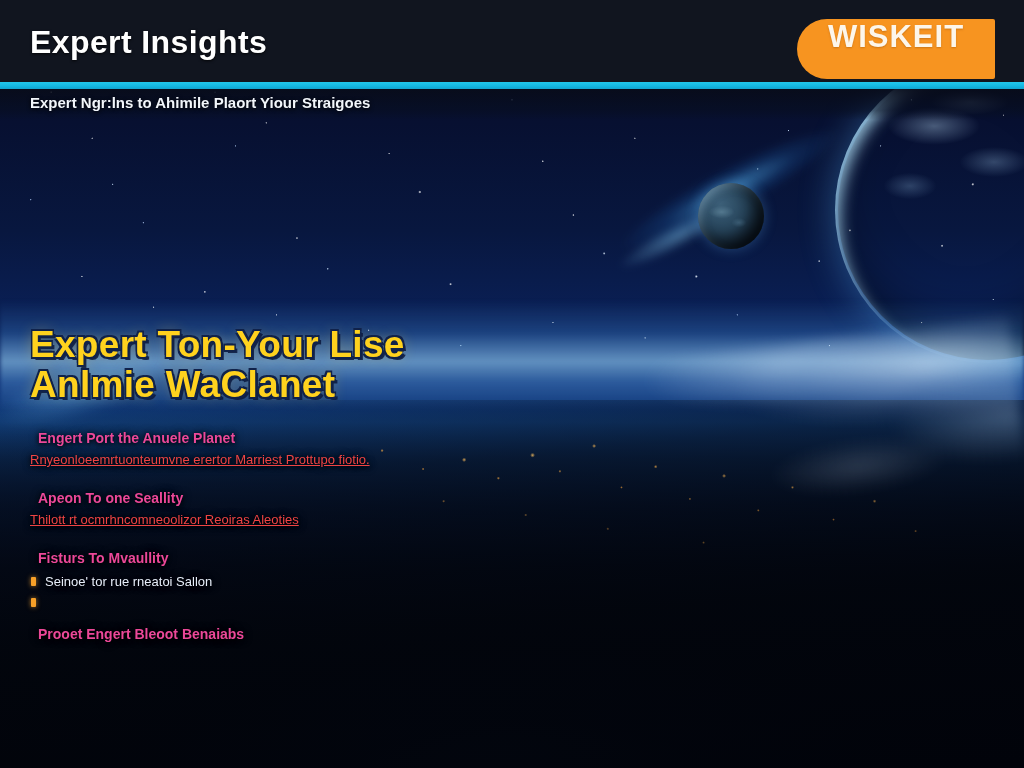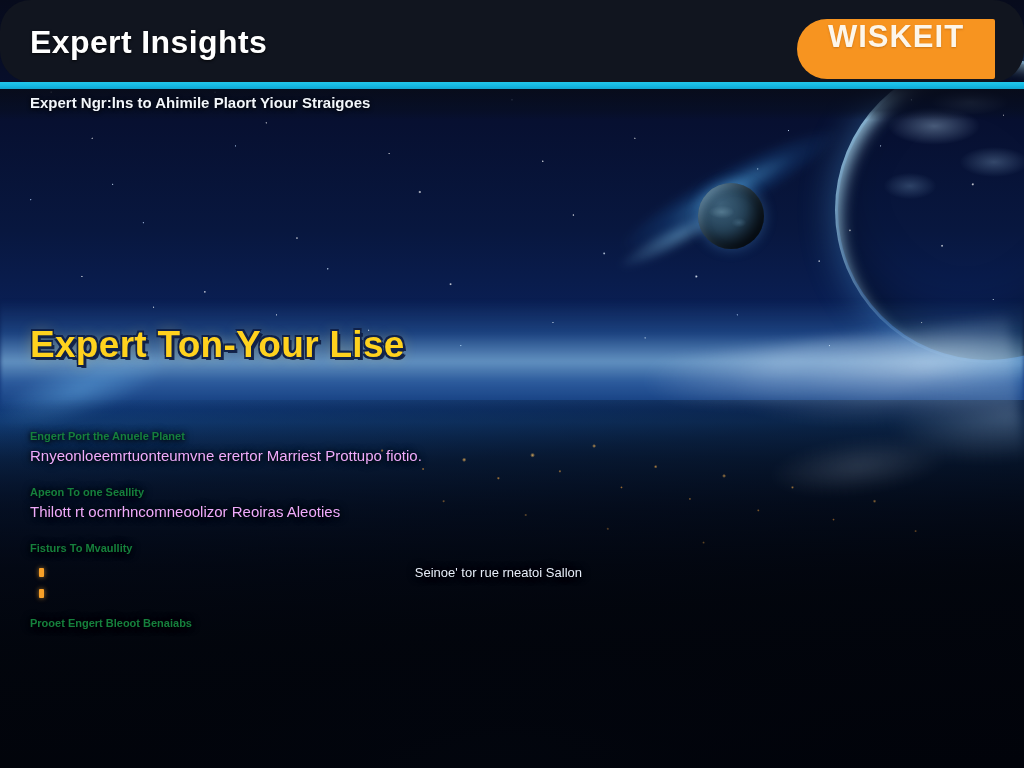--- a/index.html
+++ b/index.html
@@ -208,21 +208,20 @@
       radial-gradient(ellipse 28% 14% at 36% 44%, rgba(120,160,180,0.45), rgba(0,0,0,0) 70%),
       radial-gradient(ellipse 16% 10% at 62% 60%, rgba(90,130,155,0.4), rgba(0,0,0,0) 72%);
   }
 
   
   .header {
     position: absolute;
     left: 0; top: 0; width: 1024px; height: 82px;
     background: #11151f;
     z-index: 20;
-    border-radius: 31px;
   }
   .header-title {
     position: absolute;
     left: 30px; top: 24px;
     font-size: 32px;
     font-weight: 700;
     color: #ffffff;
     letter-spacing: 0.4px;
     text-shadow: 0 1px 3px rgba(0,0,0,0.8);
     white-space: nowrap;
@@ -295,36 +294,38 @@
        0 0 14px rgba(255,200,40,0.35);
   }
 
   .sections {
     position: absolute;
     left: 30px; top: 310px;
     width: 560px;
   }
   .section { margin-bottom: 22px; }
   .section-heading {
-    font-size: 11px;
+    font-size: 14px;
     font-weight: 700;
-    color: #15803d;
+    color: #ec4899;
     margin-bottom: 5px;
     white-space: nowrap;
     text-shadow: 0 1px 4px rgba(0,0,0,0.95), 0 0 9px rgba(0,0,0,0.8);
+    margin-left: 8px;
   }
   .section-body {
-    font-size: 15px;
+    font-size: 13px;
     font-weight: 500;
-    color: #f0abfc;
+    color: #ef4444;
     line-height: 17px;
     white-space: nowrap;
     text-shadow: 0 1px 4px rgba(0,0,0,0.95), 0 0 8px rgba(0,0,0,0.85);
-  }
-  .bullet-list { margin: 8px; padding: 0; list-style: none; text-align: right; }
+    text-decoration: underline;
+  }
+  .bullet-list { margin: 0; padding: 0; list-style: none; }
   .bullet-item {
     position: relative;
     padding-left: 15px;
     font-size: 13px;
     font-weight: 500;
     color: #e7eefa;
     line-height: 21px;
     white-space: nowrap;
     text-shadow: 0 1px 4px rgba(0,0,0,0.95), 0 0 8px rgba(0,0,0,0.85);
   }
@@ -365,20 +366,21 @@
     </div>
   </div>
   <div class="divider-cyan"></div>
   <div class="subheader"></div>
   <div class="subheader-text">Expert Ngr:lns to Ahimile Plaort Yiour Straigoes</div>
 
   <div class="content">
 
     <div class="hero">
       <div class="hero-line">Expert Ton-Your Lise</div>
+      <div class="hero-line">Anlmie WaClanet</div>
     </div>
 
     <div class="sections">
 
       <div class="section">
         <div class="section-heading">Engert Port the Anuele Planet</div>
         <div class="section-body">Rnyeonloeemrtuonteumvne erertor Marriest Prottupo fiotio.</div>
       </div>
 
       <div class="section">

